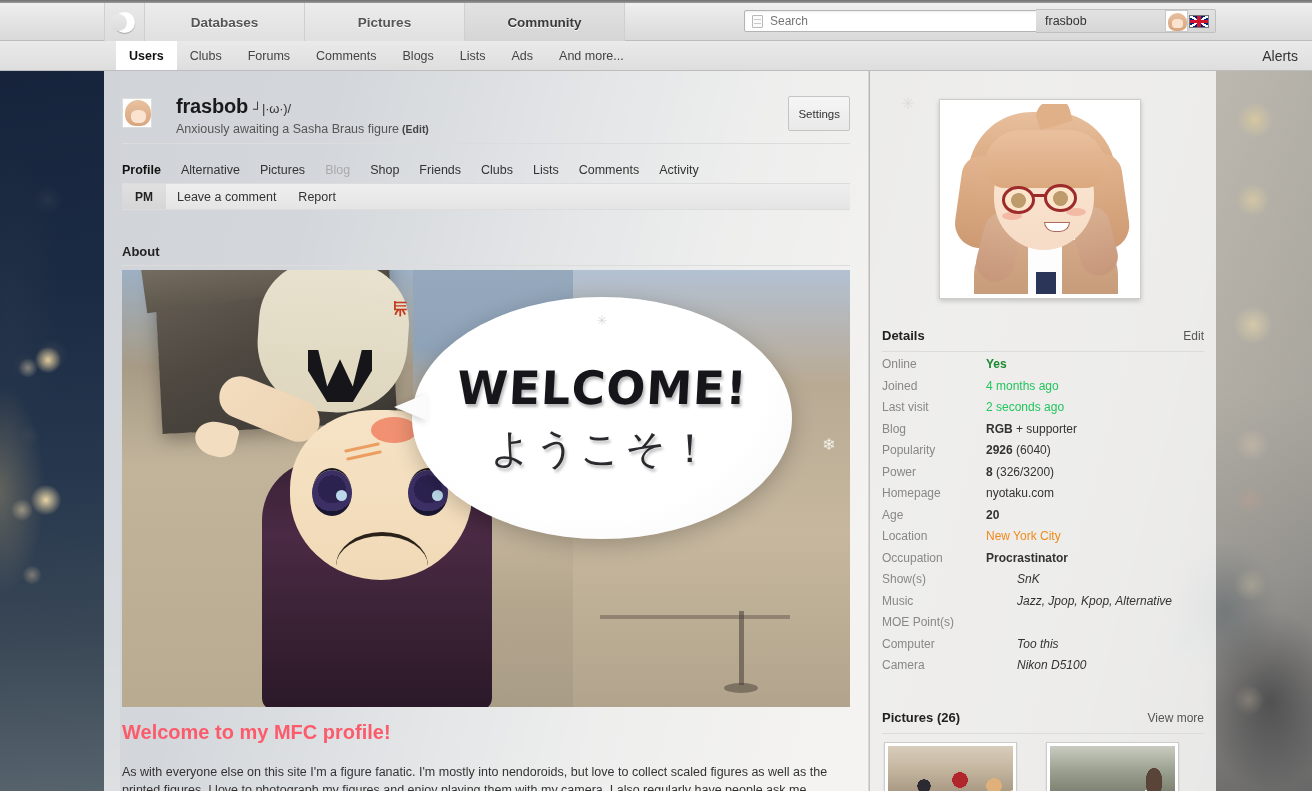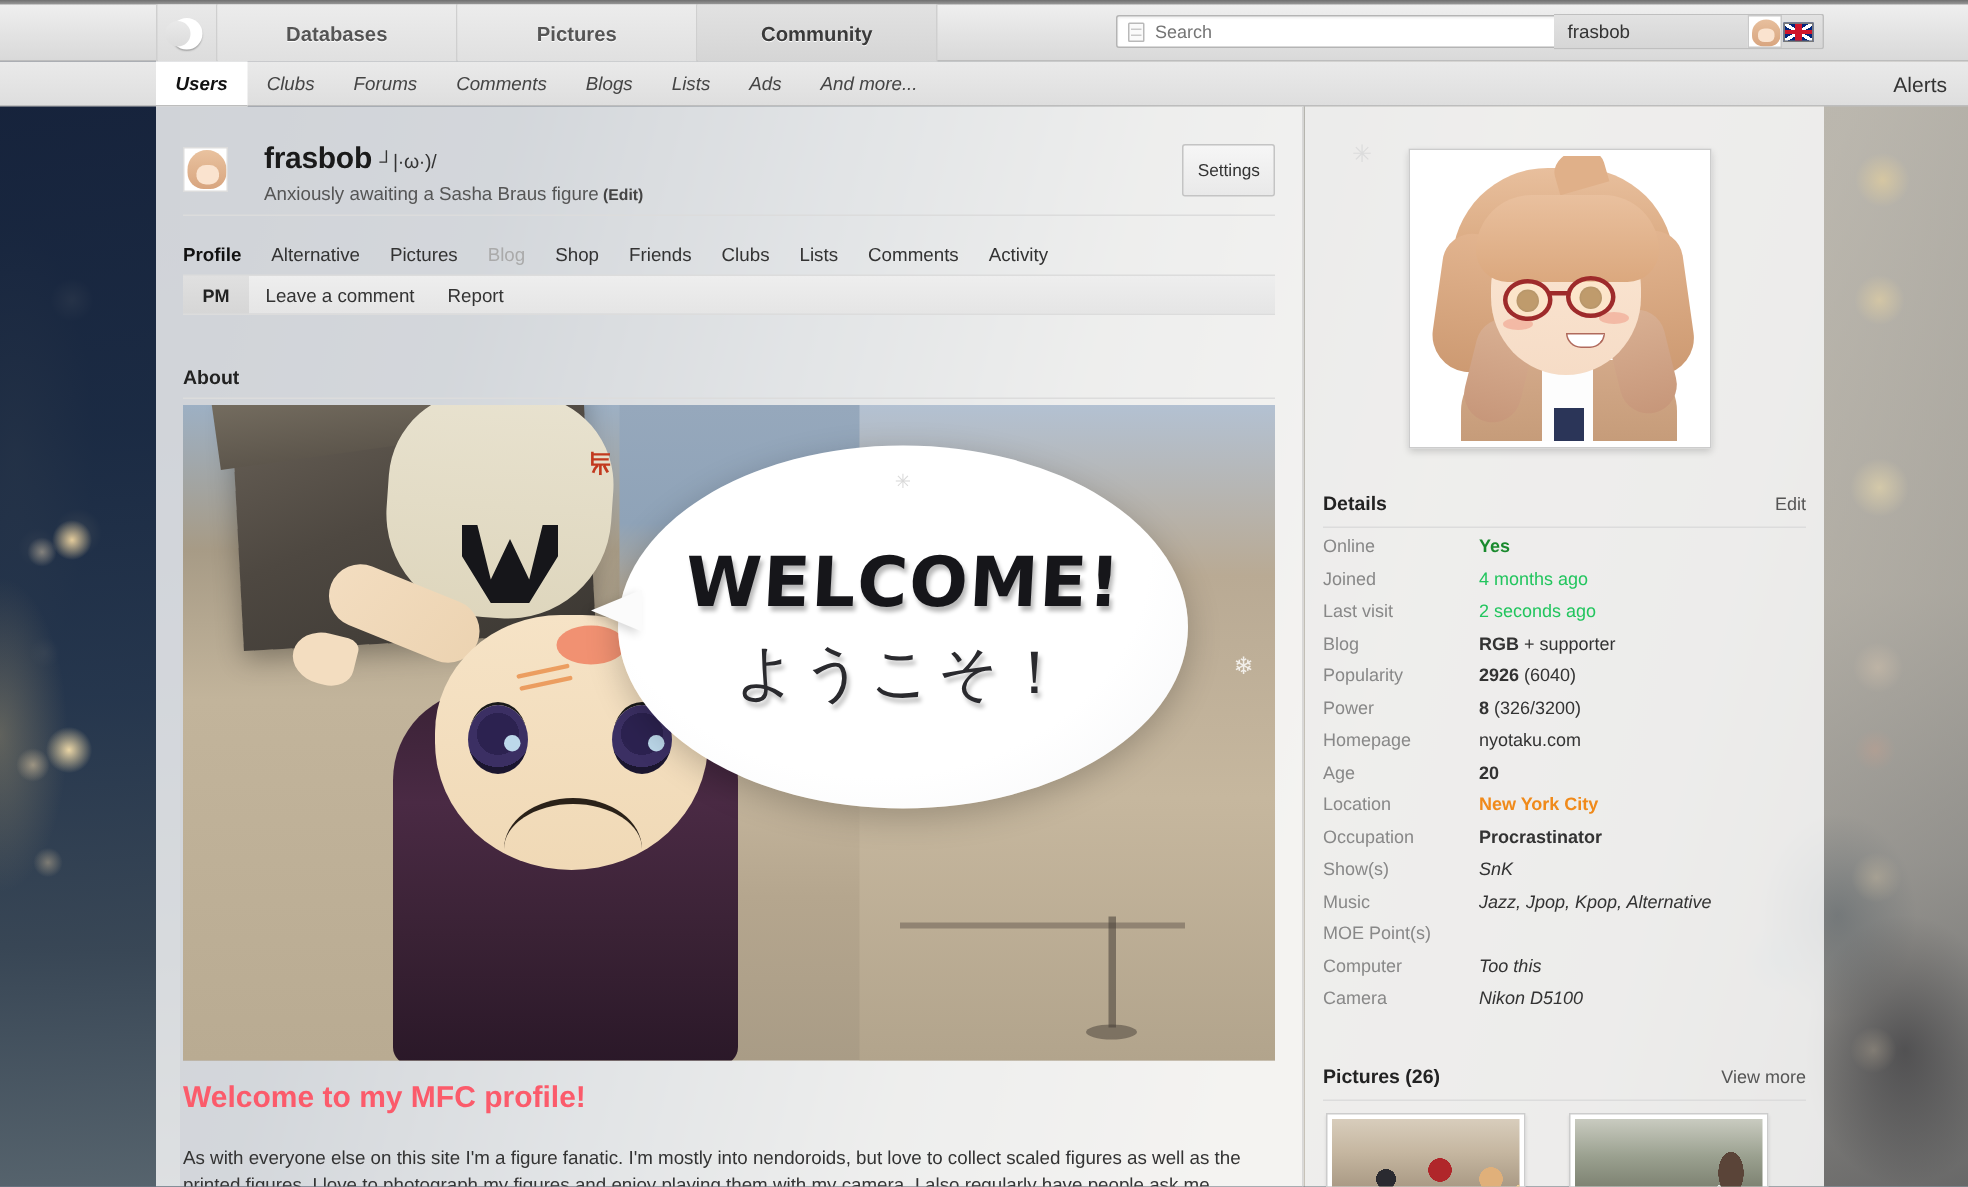--- a/index.html
+++ b/index.html
@@ -139,21 +139,21 @@
     background:
       linear-gradient(to bottom,transparent 38%,#cf142b 38%,#cf142b 62%,transparent 62%),
       linear-gradient(to right ,transparent 38%,#cf142b 38%,#cf142b 62%,transparent 62%);
   }
 
   #tabbar{
     position:absolute; left:0; top:41px; width:1312px; height:30px;
     background:linear-gradient(180deg,#eaeaea,#dedede);
     border-bottom:1px solid #bdbdbd;
   }
-  #tabbar .inner{ position:absolute; left:104px; top:0; right:0; height:30px; display:flex; align-items:stretch;font-style:italic; }
+  #tabbar .inner{ position:absolute; left:116px; top:0; right:0; height:30px; display:flex; align-items:stretch; }
   .tab{
     display:flex;align-items:center;padding:0 13px;font-size:12.5px;color:#444;cursor:pointer;
   }
   .tab.active{ background:#fff; font-weight:bold; color:#111; box-shadow:0 -1px 0 #bdbdbd inset; }
   #alerts{
     position:absolute; right:14px; top:0; height:30px; display:flex; align-items:center;
     font-size:14px; color:#333; cursor:pointer;
   }
 
   
@@ -430,23 +430,23 @@
   #details-edit{ top:258px; }
   #details-rule{ top:280px; }
 
   #detailtable{ position:absolute; left:12px; top:286px; right:12px; }
   .drow{ display:flex; margin-bottom:6.5px; font-size:12px; line-height:15px; }
   .dkey{ width:104px; flex:0 0 104px; color:#888; }
   .dval{ flex:1 1 auto; color:#333; }
   .dval.green{ color:#1a8a2e; font-weight:bold; }
   .dval.link{ color:#22c55e; }
   .dval.bold{ font-weight:bold; }
-  .dval.orange{ color:#f08a1a; font-weight:bold; }
+  .dval.orange{ color:#f08a1a; font-weight:normal; }
   .dval.plain{ color:#333; }
-  .dval.ital{ font-style:italic; }
+  .dval.ital{ font-style:italic;margin-left:31px; }
   .dval b{ font-weight:bold; }
 
   #pics-h{ top:639px; }
   #pics-link{ top:640px; }
   #pics-rule{ top:662px; }
   .thumb{
     position:absolute; top:671px; width:133px; height:64px;
     background:#fff; border:1px solid #ccc; padding:3px; overflow:hidden;
     box-shadow:0 1px 2px rgba(0,0,0,.1);
   }

